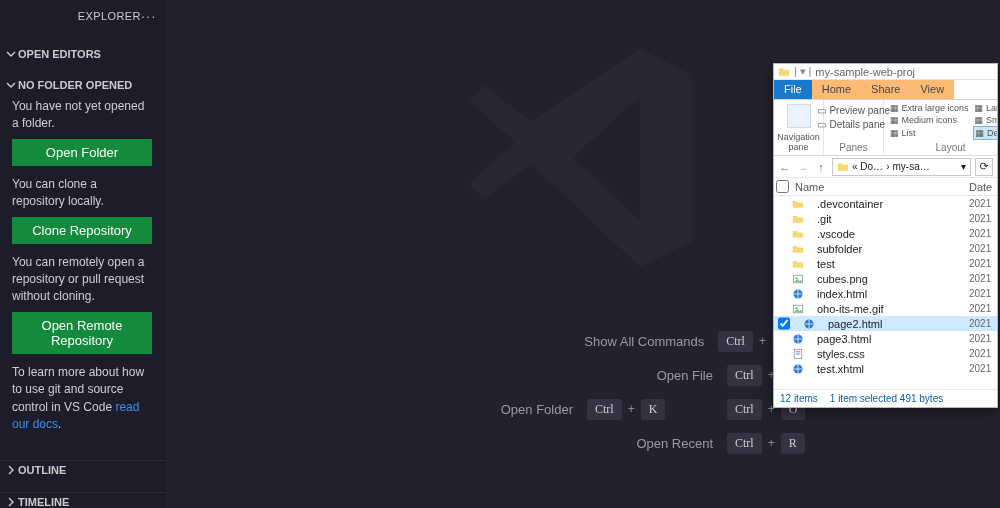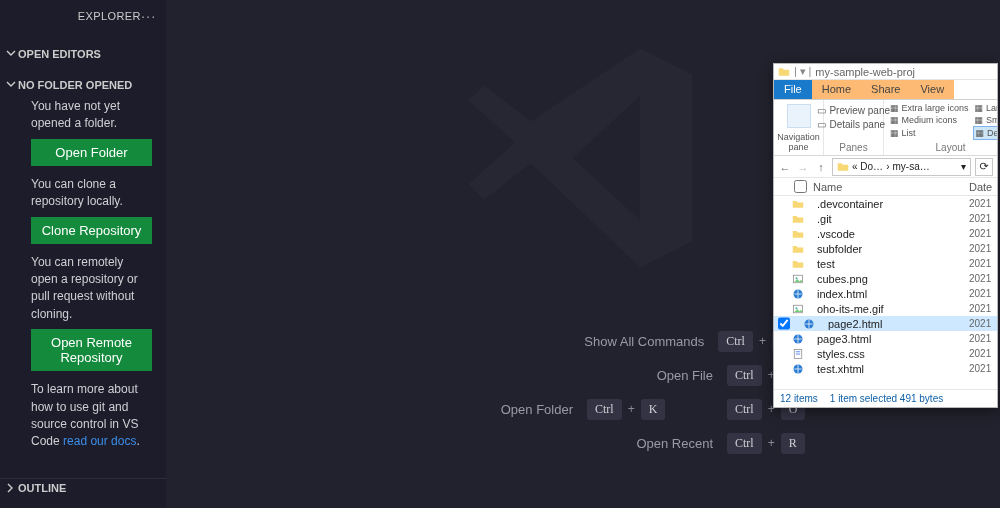--- a/index.html
+++ b/index.html
@@ -21,29 +21,29 @@
   font-size: 12px;
 }
 .sb-header {
   height: 34px; display: flex; align-items: center;
   justify-content: flex-end;
   padding: 8px 10px;
   font-size: 11px; letter-spacing: .4px; margin-left: 12px;
 }
 .sb-more { color: #aaa; font-size: 14px; cursor: pointer; }
 .sb-section-title {
-  display: flex; 
+  display: flex; align-items: center;
   padding: 3px 4px;
   font-size: 11px; font-weight: 700;
   cursor: pointer;
   margin-top: 13px;
 }
 .chevron { width: 14px; display: inline-flex; justify-content: center; }
 .chevron svg { width: 10px; height: 10px; }
-.sb-body { padding: 4px 14px 8px 31px; }
+.sb-body { padding: 4px 14px 8px 12px; }
 .sb-body p { color: #cfcfd4; line-height: 1.45; margin-bottom: 6px; }
 .sb-btn {
   display: block; width: 100%;
   background: #138a3c; color: #fff;
   border: none; padding: 6px 0; margin: 6px 0 10px 0;
   font-size: 13px; cursor: pointer;
 }
 .link { color: #3b8eea; cursor: pointer; }
 .sb-collapsed { border-top: 1px solid #2c2c3a; }
 
@@ -107,21 +107,21 @@
 .addrbar .arrow { width: 14px; text-align: center; color: #666; cursor: pointer; }
 .addrbar .path {
   flex: 1; height: 18px; border: 1px solid #c8c8c8;
   display: flex; align-items: center; padding: 0 4px; gap: 3px;
   font-size: 10px; overflow: hidden;
 }
 .addrbar .refresh { width: 18px; height: 18px; border: 1px solid #c8c8c8; display: flex; align-items: center; justify-content: center; }
 .filehdr {
   height: 18px; display: flex; align-items: center;
   border-bottom: 1px solid #e6e6e6; font-size: 11px; color: #555;
-  padding-left: 20px; gap: 6px;
+  padding-left: 2px; gap: 6px;
 }
 .filehdr .col-name { flex: 1; }
 .filelist { flex: 1; overflow: hidden; }
 .filerow {
   display: flex; align-items: center; height: 15px;
   padding-left: 18px; gap: 13px; font-size: 11px;
   cursor: pointer;
 }
 .filerow.selected { background: #cde8ff; }
 .filerow .fname { flex: 1; white-space: nowrap; overflow: hidden; text-overflow: ellipsis; }

